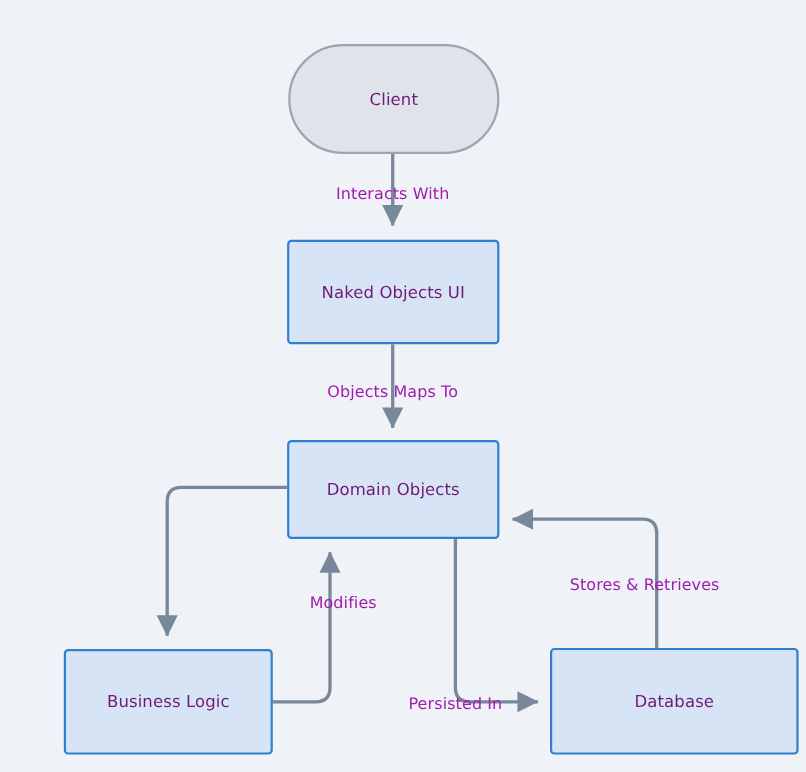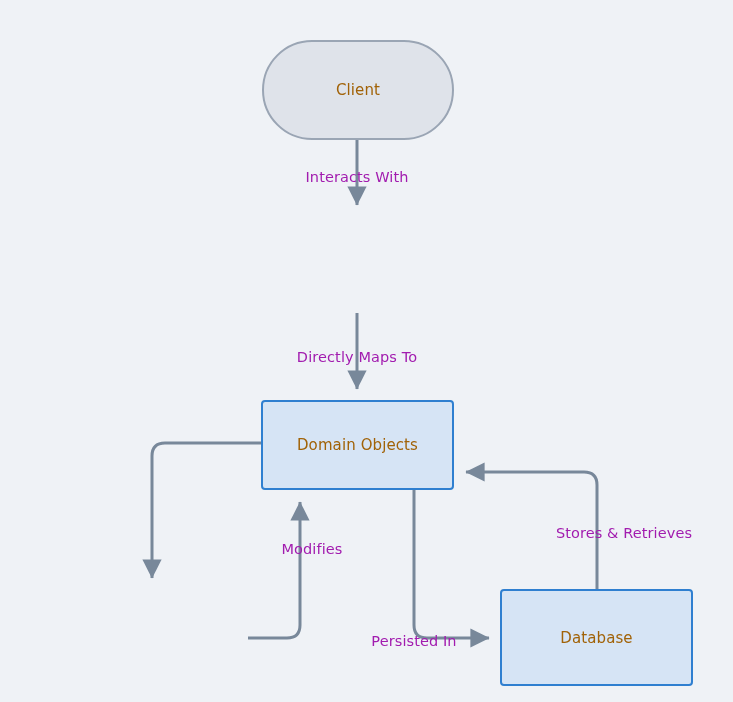--- a/index.html
+++ b/index.html
@@ -30,21 +30,21 @@
   .node {
     position: absolute;
     box-sizing: border-box;
     display: flex;
     align-items: center;
     justify-content: center;
     text-align: center;
   }
   .node-label {
     font-size: 15px;
-    color: #a16207;
+    color: #701a75;
     letter-spacing: 0.1px;
     line-height: 1.2;
     white-space: nowrap;
   }
   .node-rect {
     background: #d6e4f5;
     border: 2px solid #2f7fd0;
     border-radius: 4px;
   }
   .node-stadium {
@@ -85,34 +85,40 @@
 
     <path d="M414,490 L414,625 Q414,638 427,638 L489,638" fill="none" stroke="#78889a" stroke-width="3" marker-end="url(#arrowhead)"></path>
 
     <path d="M597,589 L597,485 Q597,472 584,472 L466,472" fill="none" stroke="#78889a" stroke-width="3" marker-end="url(#arrowhead)"></path>
   </svg>
 
   <div class="node node-stadium" style="left:262px; top:40px; width:192px; height:100px;">
     <span class="node-label">Client</span>
   </div>
 
+  <div class="node node-rect" style="left:261px; top:218px; width:193px; height:95px;">
+    <span class="node-label">Naked Objects UI</span>
+  </div>
 
   <div class="node node-rect" style="left:261px; top:400px; width:193px; height:90px;text-align:right;">
     <span class="node-label">Domain Objects</span>
   </div>
 
+  <div class="node node-rect" style="left:58px; top:590px; width:190px; height:96px;">
+    <span class="node-label">Business Logic</span>
+  </div>
 
-  <div class="node node-rect" style="left:500px; top:589px; width:193px; height:97px;">
+  <div class="node node-rect" style="left:500px; top:589px; width:226px; height:97px;">
     <span class="node-label">Database</span>
   </div>
 
   <span class="edge-label" style="left:357px; top:177px;">Interacts With</span>
 
-  <span class="edge-label" style="left:357px; top:357px;">Directly Maps To</span>
+  <span class="edge-label" style="left:357px; top:357px;">Objects Maps To</span>
 
 
   <span class="edge-label" style="left:296px; top:549px;padding-left:32px;">Modifies</span>
 
   <span class="edge-label" style="left:414px; top:601px;margin-top:40px;">Persisted In</span>
 
-  <span class="edge-label" style="left:624px; top:533px;">Stores &amp; Retrieves</span>
+  <span class="edge-label" style="left:586px; top:533px;">Stores &amp; Retrieves</span>
 
 </div>
 
 </body></html>

